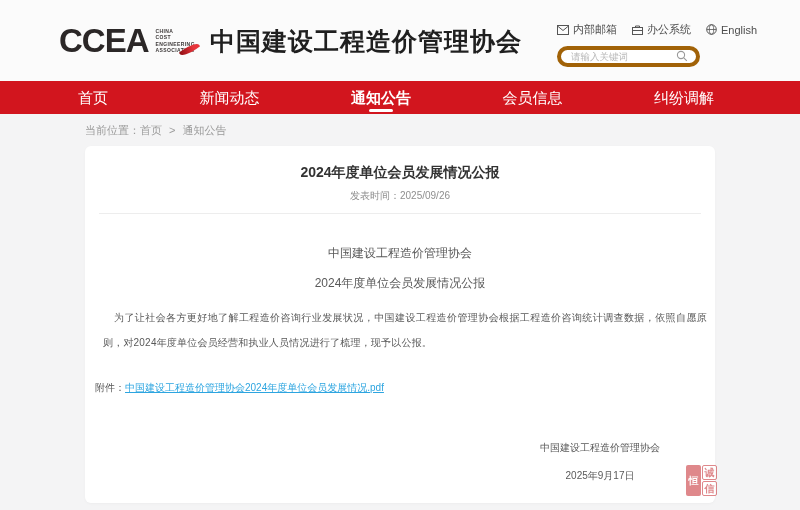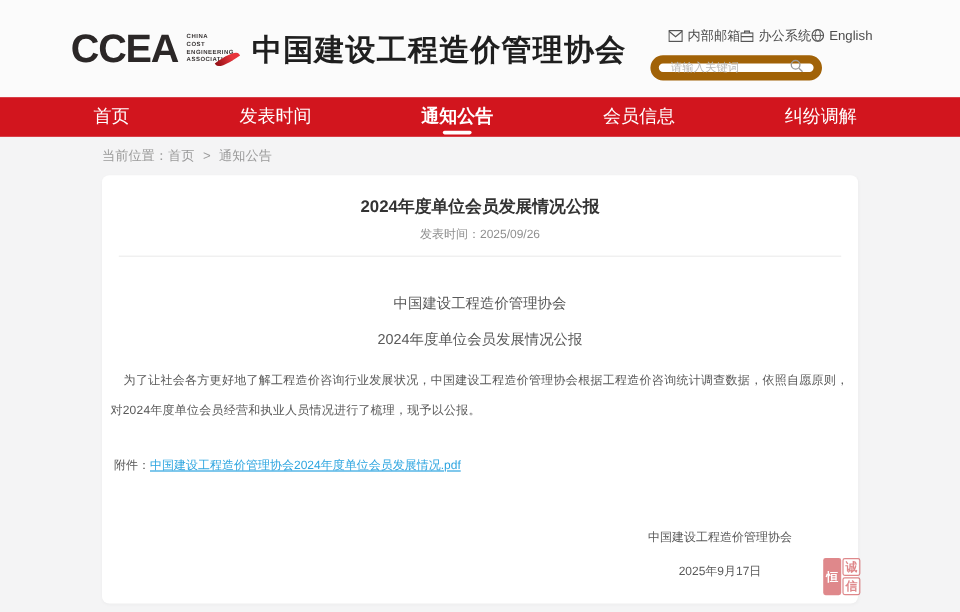--- a/index.html
+++ b/index.html
@@ -10,26 +10,26 @@
   .site-header { position:absolute; top:0; left:0; width:800px; height:81px; background:#fbfbfb; }
   .logo { position:absolute; left:59px; top:24px; display:flex; align-items:center; cursor:pointer; }
   .logo-acronym { position:relative; font-size:33px; font-weight:800; letter-spacing:-1px; color:#2b2727; line-height:33px; }
   .logo-swoosh { position:absolute; right:-5px; bottom:4px; width:21px; height:7px;
                  background:linear-gradient(100deg,#8f0d12,#e8353c 70%); transform:rotate(-36deg);
                  border-radius:0 80% 0 80%; }
   .logo-sub { margin-left:7px; display:flex; flex-direction:column; justify-content:center; }
   .logo-sub div { font-size:5px; font-weight:700; letter-spacing:.4px; color:#3c3838; line-height:6.5px; }
   .site-title { position:absolute; left:210px; top:25px; font-size:25px; font-weight:700; color:#1f1f1f; letter-spacing:1px; }
 
-  .quick-links { position:absolute; left:557px; top:22px; display:flex; align-items:center; }
+  .quick-links { position:absolute; left:557px; top:22px; display:flex; gap:15px; align-items:center; }
   .quick-link { display:flex; align-items:center; gap:4px; font-size:11px; color:#4d4d4d; text-decoration:none; cursor:pointer; }
   .quick-link svg { display:block; }
 
-  .search-box { position:absolute; left:542px; top:46px; width:143px; height:21px; background:#fff;
-                border:7px solid #a16207; border-radius:11px; display:flex; align-items:center; padding:0 8px 0 10px; }
+  .search-box { position:absolute; left:557px; top:46px; width:143px; height:21px; background:#fff;
+                border:4px solid #a16207; border-radius:11px; display:flex; align-items:center; padding:0 8px 0 10px; }
   .search-box input { flex:1; border:none; outline:none; background:transparent; font-size:9.5px; color:#666;
                       font-family:"Liberation Sans","DejaVu Sans",sans-serif; min-width:0; }
   .search-box input::placeholder { color:#b8b8b8; }
 
   
   .main-nav { position:absolute; top:81px; left:0; width:800px; height:33px; background:#d2151e; }
   .nav-inner { height:33px; margin:0 86px 0 78px; display:flex; justify-content:space-between; align-items:center; }
   .nav-item { position:relative; color:#fff; font-size:15px; line-height:33px; height:33px; text-decoration:none; cursor:pointer; }
   .nav-item.active { font-weight:700; }
   .nav-item.active::after { content:""; position:absolute; left:50%; transform:translateX(-50%);
@@ -42,21 +42,21 @@
 
   
   .card { position:absolute; top:146px; left:85px; width:630px; height:357px; background:#fff;
           border-radius:6px; box-shadow:0 1px 3px rgba(0,0,0,.03); padding-top:18px; }
   .article-title { text-align:center; font-size:14px; font-weight:700; color:#333; line-height:16px; }
   .pub-date { text-align:center; font-size:10px; color:#8f8f8f; margin-top:11px; line-height:10px; }
   .card hr { border:none; border-top:1px solid #ededed; margin:12px 14px 0; }
   .doc-heading { text-align:center; font-size:12px; color:#595959; line-height:14px; }
   .doc-heading.first { margin-top:32px; }
   .doc-heading.second { margin-top:16px; }
-  .doc-para { margin:15px 8px 0 7px; font-size:10px; color:#595959; line-height:25px;
+  .doc-para { margin:15px 8px 0 18px; font-size:10px; color:#595959; line-height:25px;
               text-indent:11px; text-align:justify; letter-spacing:.2px; }
   .attachment { margin:26px 0 0 10px; font-size:10px; color:#595959; }
   .attachment a { color:#2da5e0; text-decoration:underline; cursor:pointer; }
   .signature { float:right; margin:46px 55px 0 0; text-align:center; font-size:10px; color:#595959; }
   .signature .sig-date { margin-top:14px; }
 
   
   .watermark { position:absolute; left:686px; top:465px; display:flex; align-items:center; gap:5px; opacity:.55; }
   .wm-logo { width:31px; height:31px; display:grid; grid-template-columns:15px 15px; grid-template-rows:15px 15px;
              gap:1px; }
@@ -127,21 +127,21 @@
       </span>
     </div>
   </header>
 
   <nav class="main-nav">
     <div class="nav-inner">
         <a class="nav-item">
         <span>首页</span>
       </a>
         <a class="nav-item">
-        <span>发表时间</span>
+        <span>新闻动态</span>
       </a>
         <a class="nav-item active">
         <span>通知公告</span>
       </a>
         <a class="nav-item">
         <span>会员信息</span>
       </a>
         <a class="nav-item">
         <span>纠纷调解</span>
       </a>

